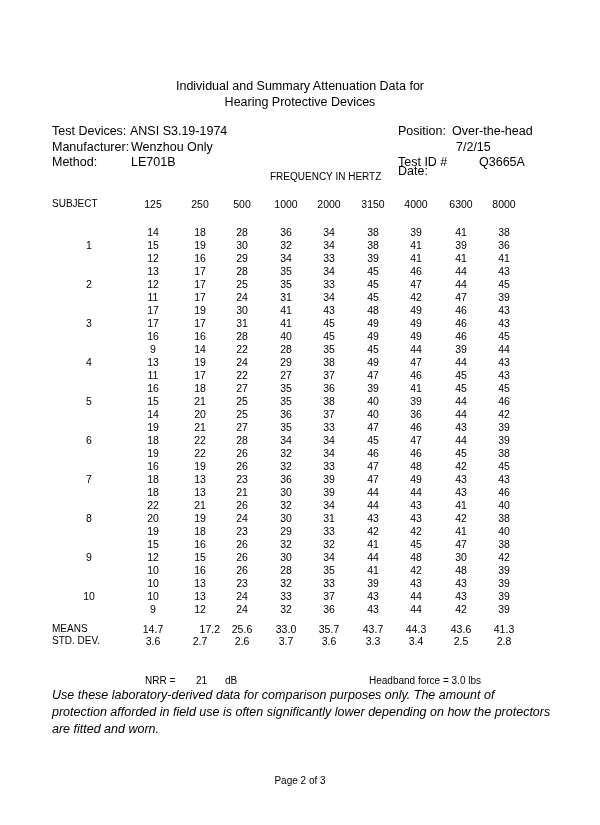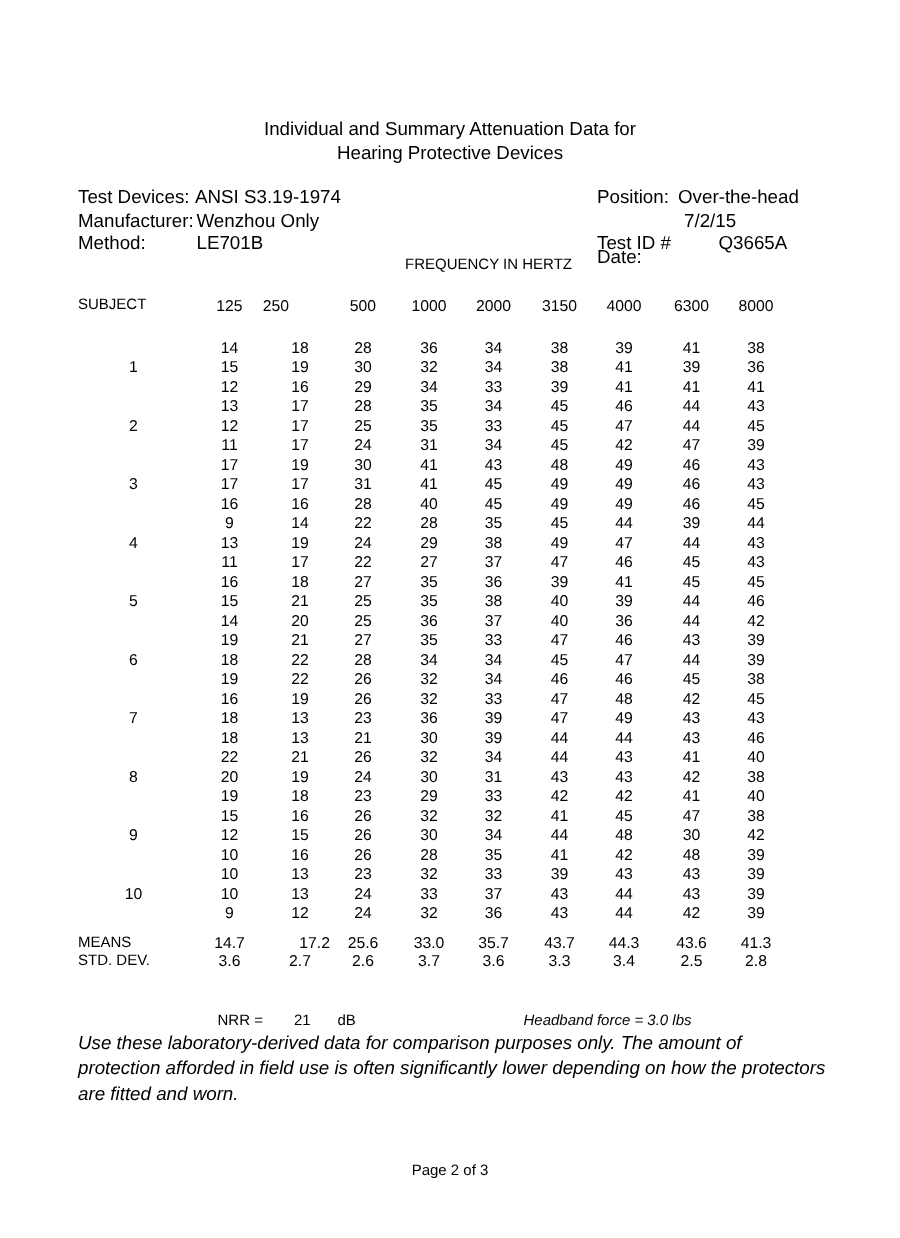--- a/index.html
+++ b/index.html
@@ -34,21 +34,21 @@
   <div class="abs meta" style="left:456px; top:140px;">7/2/15</div>
   <div class="abs meta" style="left:398px; top:155px;">Test ID #</div>
   <div class="abs meta" style="left:479px; top:155px;">Q3665A</div>
 
   <div class="abs hdr" style="left:270px; top:171px;">FREQUENCY IN HERTZ</div>
 
   <div>
     <div class="abs hdr" style="left:52px; top:198px;">SUBJECT</div>
     <div id="freq-header">
         <div class="cell" style="left: 133px; top: 198px;">125</div>
-        <div class="cell" style="left: 164px; top: 198px;">250</div>
+        <div class="cell" style="left: 180px; top: 198px;">250</div>
         <div class="cell" style="left: 222px; top: 198px;">500</div>
         <div class="cell" style="left: 266px; top: 198px;">1000</div>
         <div class="cell" style="left: 309px; top: 198px;">2000</div>
         <div class="cell" style="left: 353px; top: 198px;">3150</div>
         <div class="cell" style="left: 396px; top: 198px;">4000</div>
         <div class="cell" style="left: 441px; top: 198px;">6300</div>
         <div class="cell" style="left: 484px; top: 198px;">8000</div>
       </div>
     <div id="data-rows">
         <div>
@@ -434,18 +434,18 @@
         <div class="cell" style="left: 353px; top: 635px;">3.3</div>
         <div class="cell" style="left: 396px; top: 635px;">3.4</div>
         <div class="cell" style="left: 441px; top: 635px;">2.5</div>
         <div class="cell" style="left: 484px; top: 635px;">2.8</div>
       </div>
   </div>
 
   <div class="abs small" style="left:145px; top:675px;">NRR =</div>
   <div class="abs small" style="left:196px; top:675px;">21</div>
   <div class="abs small" style="left:225px; top:675px;">dB</div>
-  <div class="abs small" style="left:349px; top:675px;font-style:italic;">Headband force = 3.0 lbs</div>
+  <div class="abs small" style="left:369px; top:675px;">Headband force = 3.0 lbs</div>
 
   <div class="abs note" style="top:687px;">Use these laboratory-derived data for comparison purposes only.  The amount of protection afforded in field use is often significantly lower depending on how the protectors are fitted and worn.</div>
 
   <div class="abs small" style="left:0; width:600px; text-align:center; top:775px;">Page 2 of 3</div>
 </div>
 
 </body></html>

